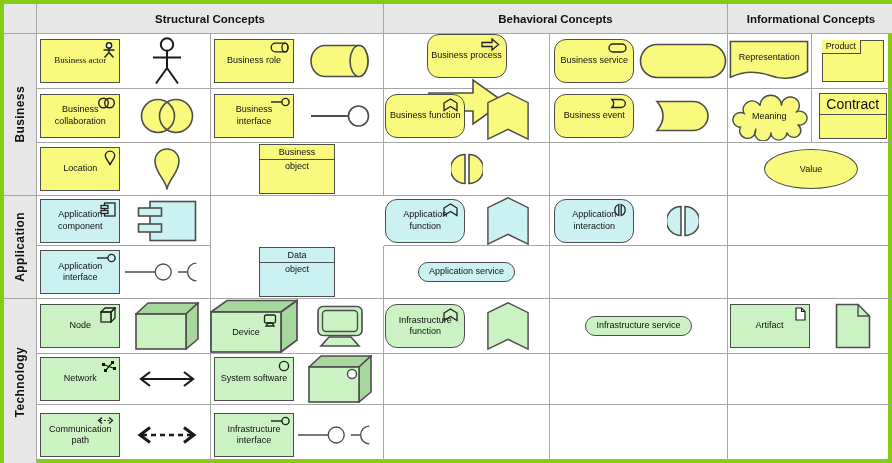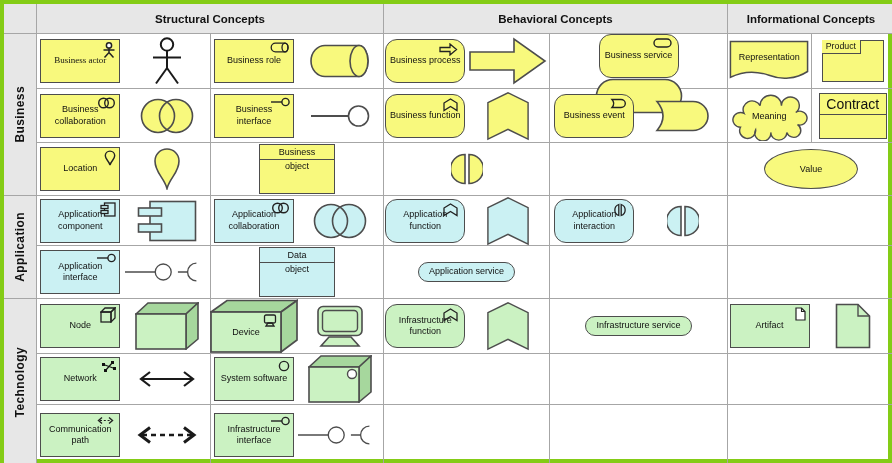--- a/index.html
+++ b/index.html
@@ -272,36 +272,36 @@
             <use href="#ic-role-icon"></use>
           </svg>
         </div>
       </div>
       <div class="half">
         <svg width="62" height="34" class="notation">
           <use href="#sym-cylinder"></use>
         </svg>
       </div>
     </div>
-    <div class="cell pair" style="grid-area: 2 / 4; --f: #F8F97D; --fd: #DADB60;">
+    <div class="cell pair" style="grid-area: 2 / 4; flex-direction: column; --f: #F8F97D; --fd: #DADB60;">
       <div class="half">
         <div class="ebox round">
           <span>Business process</span>
           <svg width="19" height="13" class="corner-icon">
             <use href="#ic-process-icon"></use>
           </svg>
         </div>
       </div>
       <div class="half">
         <svg width="78" height="48" class="notation">
           <use href="#sym-process-arrow"></use>
         </svg>
       </div>
     </div>
-    <div class="cell pair" style="grid-area: 2 / 5; flex-direction: column; --f: #F8F97D; --fd: #DADB60;">
+    <div class="cell pair" style="grid-area: 2 / 5; --f: #F8F97D; --fd: #DADB60;">
       <div class="half">
         <div class="ebox round">
           <span>Business service</span>
           <svg width="19" height="10" class="corner-icon">
             <use href="#ic-service-icon"></use>
           </svg>
         </div>
       </div>
       <div class="half">
         <svg width="88" height="36" class="notation">
@@ -438,35 +438,20 @@
         <div class="ebox">
           <span>Application component</span>
           <svg width="16" height="15" class="corner-icon">
             <use href="#ic-component-icon"></use>
           </svg>
         </div>
       </div>
       <div class="half">
         <svg width="60" height="42" class="notation">
           <use href="#sym-component"></use>
-        </svg>
-      </div>
-    </div>
-    <div class="cell pair" style="grid-area: 5 / 3; --f: #CBF1F3; --fd: #A9D4D6;">
-      <div class="half">
-        <div class="ebox">
-          <span>Application collaboration</span>
-          <svg width="19" height="12" class="corner-icon">
-            <use href="#ic-collaboration-icon"></use>
-          </svg>
-        </div>
-      </div>
-      <div class="half">
-        <svg width="58" height="38" class="notation">
-          <use href="#sym-circles"></use>
         </svg>
       </div>
     </div>
     <div class="cell pair" style="grid-area: 5 / 4; --f: #CBF1F3; --fd: #A9D4D6;">
       <div class="half">
         <div class="ebox round">
           <span>Application function</span>
           <svg width="15" height="14" class="corner-icon">
             <use href="#ic-function-icon"></use>
           </svg>

